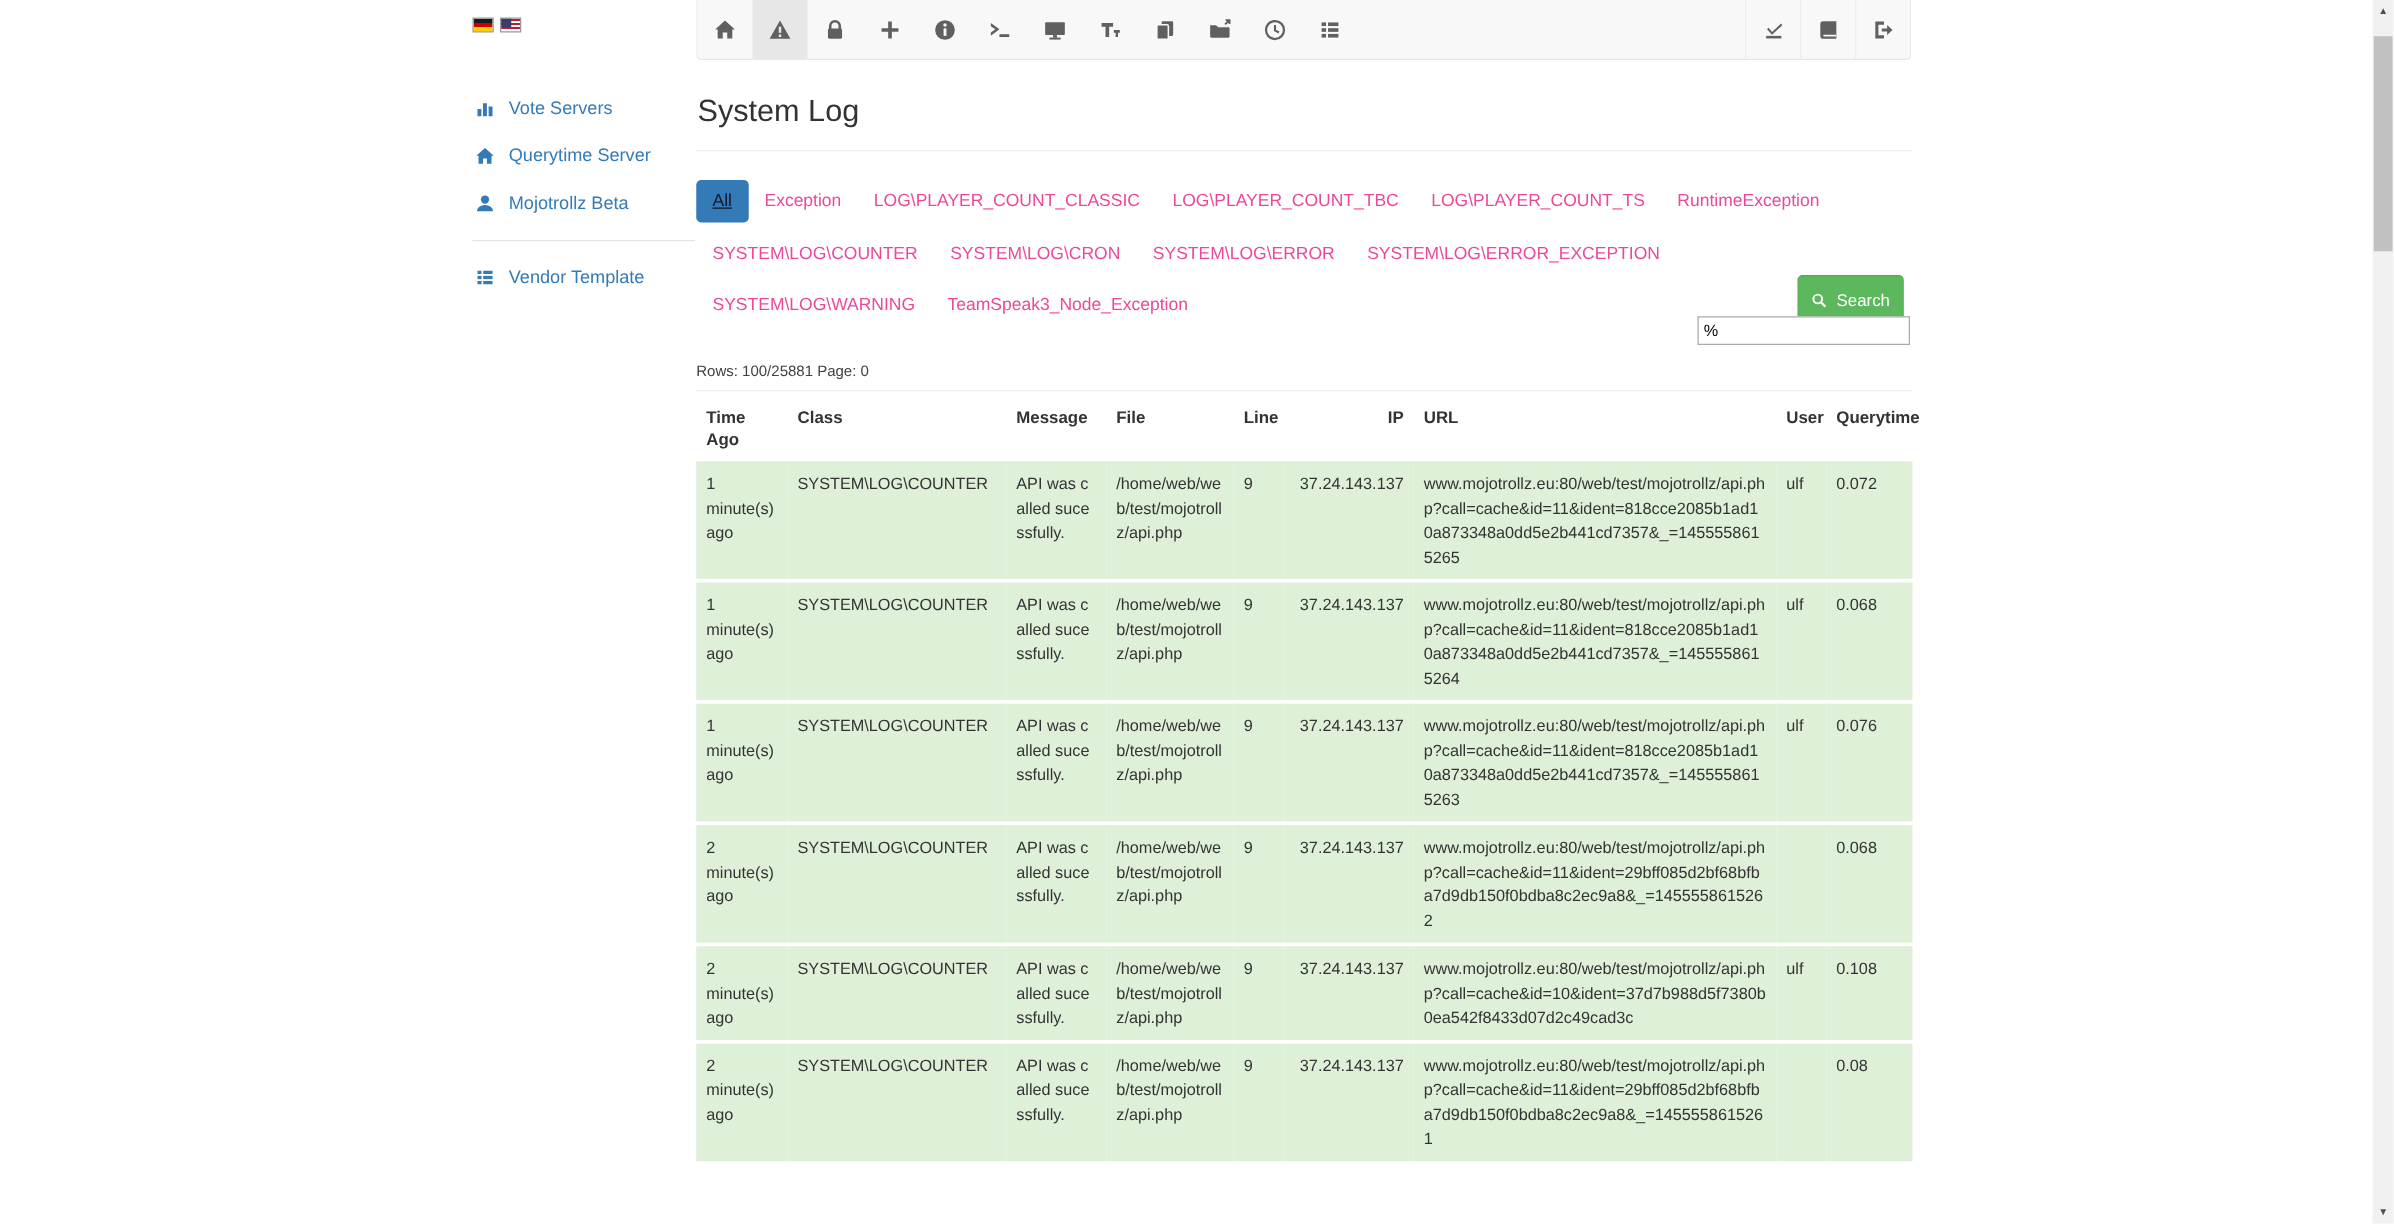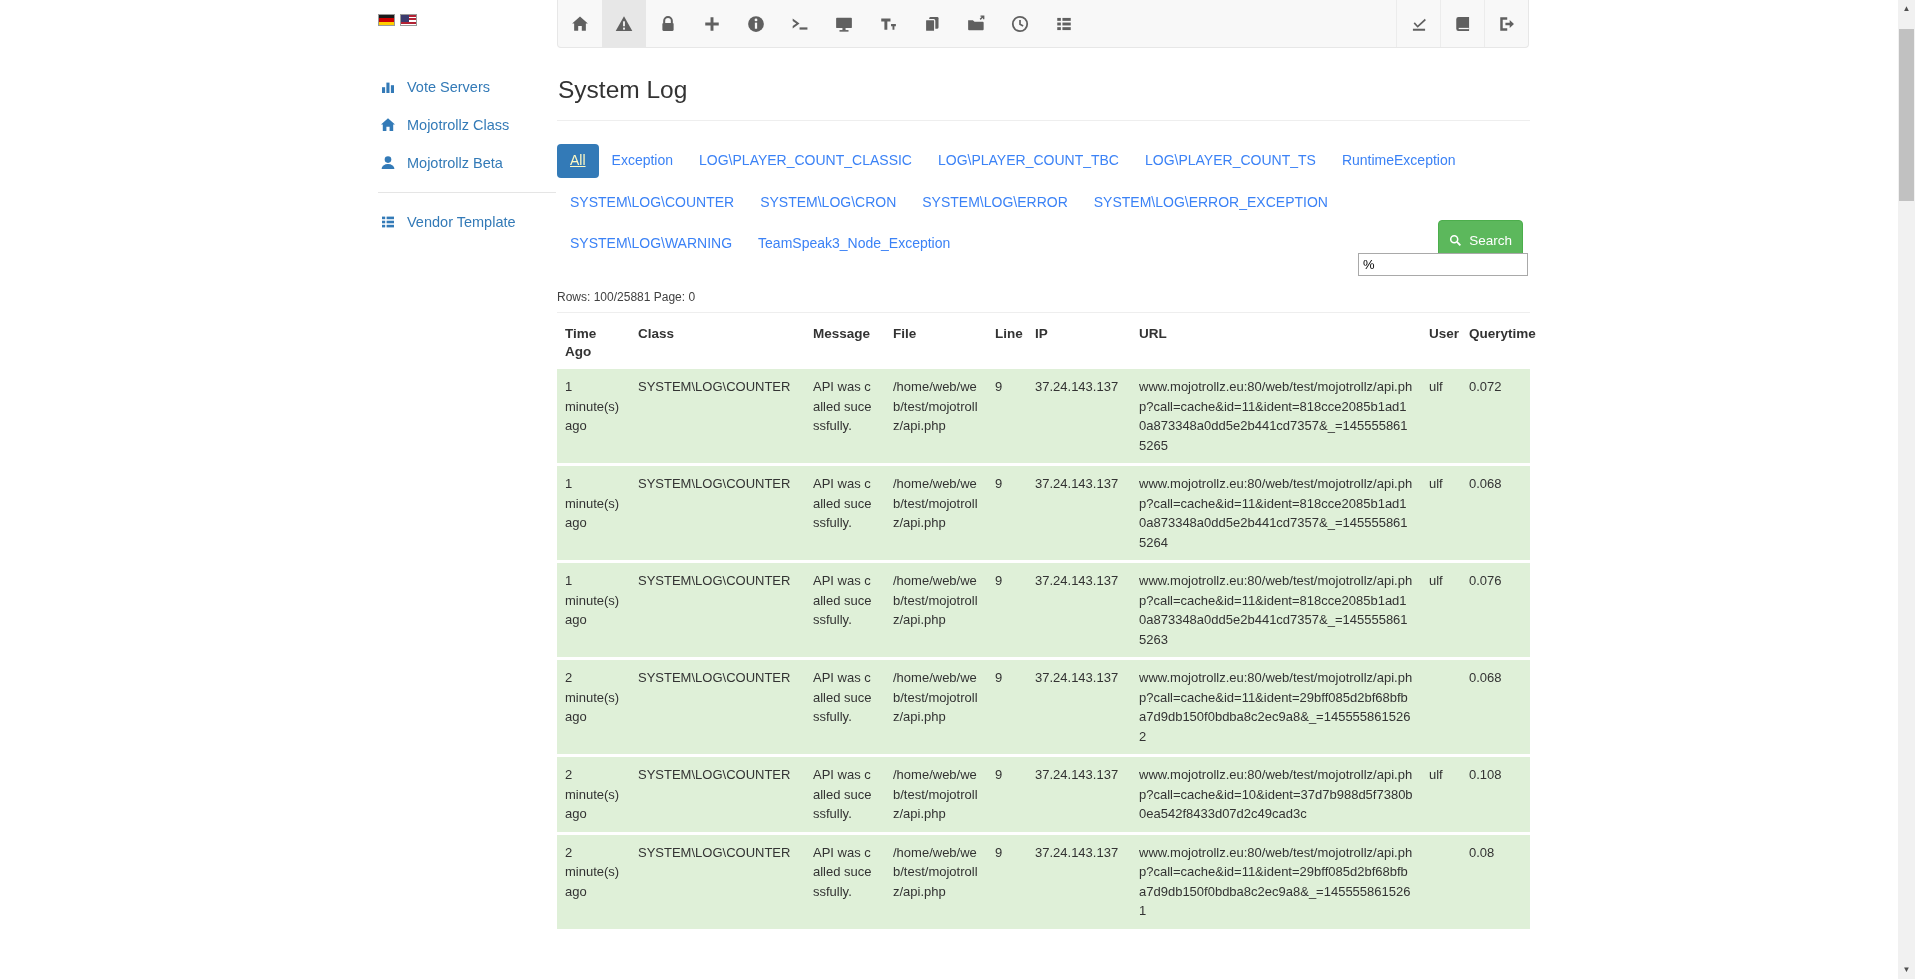--- a/index.html
+++ b/index.html
@@ -35,38 +35,38 @@
   .main { position:absolute; left:557px; top:48px; width:973px; }
   .page-title { font-size:24.5px; font-weight:400; margin:28px 0 0 1px; color:#333; }
   hr.rule { border:0; border-top:1px solid #eee; margin:16px 0 0; }
   .tabs-row { margin-top:18px; height:42px; position:relative; display:flex; }
   .tab { padding:11px 16px; font-size:14.5px; color:#337ab7; cursor:pointer; border:1px solid transparent; border-radius:4px 4px 0 0; line-height:1.4; }
   .tab.active { color:#555; background:#fff; border-color:#ddd; border-bottom-color:#fff; }
   .btn-green { display:inline-flex; align-items:center; gap:7px; background:#5cb85c; border:1px solid #4cae4c; color:#fff; border-radius:4px; cursor:pointer; font-family:inherit; }
   .refresh-btn { position:absolute; right:9px; top:0; padding:7px 13px; font-size:14px; }
   .filters-wrap { position:relative; margin-top:23px; min-height:118px; }
   .filters { display:flex; flex-wrap:wrap; width:945px; row-gap:8px; align-items:flex-start; }
-  .pill { padding:8px 13px; color:#3b82f6; font-size:14px; border-radius:4px; cursor:pointer; line-height:1.25; }
-  .pill.active { background:#337ab7; color:#fef9c3;text-decoration:underline; }
+  .pill { padding:8px 13px; color:#ec4899; font-size:14px; border-radius:4px; cursor:pointer; line-height:1.25; }
+  .pill.active { background:#337ab7; color:#0f172a;text-decoration:underline; }
   .search-btn { position:absolute; right:7px; top:76px; padding:12px 10px; font-size:13.5px; }
   .search-input { position:absolute; right:2px; top:109px; width:170px; height:23px; border:1px solid #a9a9a9; padding:2px 4px; font-size:13px; font-family:inherit; background:#fff; }
   .rows-info { margin-top:28px; font-size:12px; color:#404040; }
   hr.rule2 { border:0; border-top:1px solid #eee; margin:8px 0 0; }
   
   table.log { width:973px; margin-top:3px; border-collapse:separate; border-spacing:0 3px; table-layout:fixed; font-size:13px; }
   th { text-align:left; font-weight:bold; font-size:13.5px; padding:6px 8px; vertical-align:top; white-space:nowrap; line-height:1.3; }
   th.c-time_ago { white-space:normal; }
   td { padding:8px; vertical-align:top; background:#dff0d8; line-height:1.5; word-break:break-all; }
   td.c-time_ago { word-break:normal; }
   .c-time_ago  { width:73px; }
   .c-class     { width:175px; }
   .c-message   { width:80px; }
   .c-file      { width:102px; }
   .c-line      { width:40px; }
-  .c-ip        { width:104px; }
+  .c-ip        { width:104px;text-align:right; }
   .c-url       { width:290px; }
   .c-user      { width:40px;margin-top:28px; }
   .c-querytime { width:69px; }
   
   .sb { position:absolute; right:0; top:0; width:17px; height:979px; background:#f1f1f1; }
   .sb-arrow { position:absolute; left:0; width:17px; height:14px; color:#505050; font-size:8px; text-align:center; line-height:14px; cursor:pointer; }
   .sb-up { top:2px; } .sb-down { bottom:2px; }
   .sb-thumb { position:absolute; left:1px; top:29px; width:15px; height:172px; background:#c1c1c1; cursor:pointer; }
 </style>
 </head>
@@ -186,21 +186,21 @@
           <rect x="2" y="8.2" width="3.1" height="5.8"></rect>
           <rect x="6.4" y="3.6" width="3.1" height="10.4"></rect>
           <rect x="10.9" y="6.2" width="3.1" height="7.8"></rect>
         </svg>
         <span>Vote Servers</span>
       </div>
       <div class="side-item">
         <svg viewBox="0 0 16 16" fill="currentColor">
           <path d="M8 1.3 15 7.6 13.2 7.6 13.2 14 9.6 14 9.6 9.8 6.4 9.8 6.4 14 2.8 14 2.8 7.6 1 7.6Z"></path>
         </svg>
-        <span>Mojotrollz Class</span>
+        <span>Querytime Server</span>
       </div>
       <div class="side-item">
         <svg viewBox="0 0 16 16" fill="currentColor">
           <circle cx="8" cy="4.6" r="3.3"></circle>
           <path d="M1.6 14a6.4 5 0 0 1 12.8 0Z"></path>
         </svg>
         <span>Mojotrollz Beta</span>
       </div>
     </div>
   <hr class="side-divider">

